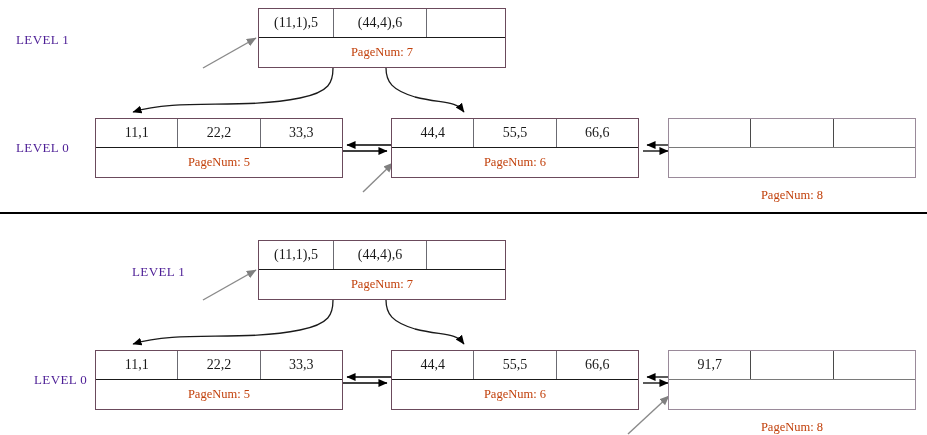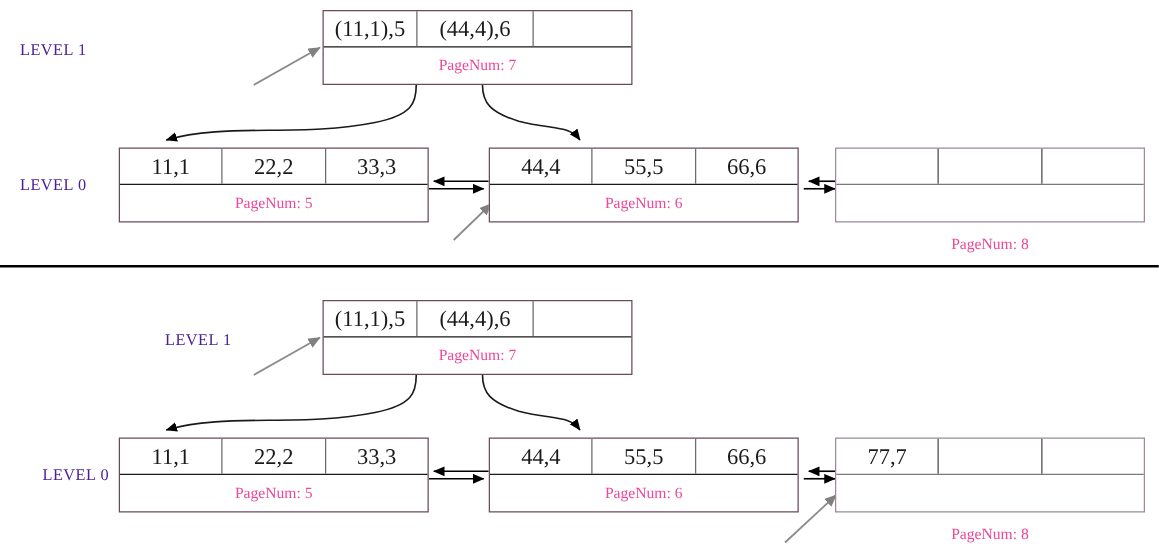--- a/index.html
+++ b/index.html
@@ -68,38 +68,38 @@
   }
   .node.gray-node .node-keys {
     border-bottom-color: #7a7a7a;
   }
   .node-cell {
     flex: 1 1 0;
     box-sizing: border-box;
     display: flex;
     align-items: center;
     justify-content: center;
-    font-size: 18px;
+    font-size: 14px;
     color: #1a1a1a;
     border-right: 1.4px solid #6b6b72;
     white-space: nowrap;
   }
   .node.gray-node .node-cell {
     border-right-color: #4a4a4a;
   }
   .node-cell:last-child {
     border-right: none;
   }
   .node-foot {
     flex: 1 1 auto;
     display: flex;
     align-items: center;
     justify-content: center;
     font-size: 12.5px;
-    color: #ec4899;
+    color: #c2410c;
     white-space: nowrap;
   }
 
   
   #links {
     position: absolute;
     left: 0; top: 0;
     width: 927px;
     height: 435px;
     pointer-events: none;
@@ -223,21 +223,21 @@
       <div class="node-keys">
         <div class="node-cell">44,4</div>
         <div class="node-cell">55,5</div>
         <div class="node-cell">66,6</div>
       </div>
       <div class="node-foot">PageNum: 6</div>
     </div>
 
     <div class="node gray-node" style="left:668px; top:136px; width:248px; height:60px;">
       <div class="node-keys">
-        <div class="node-cell">77,7</div>
+        <div class="node-cell">91,7</div>
         <div class="node-cell"></div>
         <div class="node-cell"></div>
       </div>
       <div class="node-foot">PageNum: 8</div>
     </div>
   </div>
 
 </div>
 
 </body></html>

